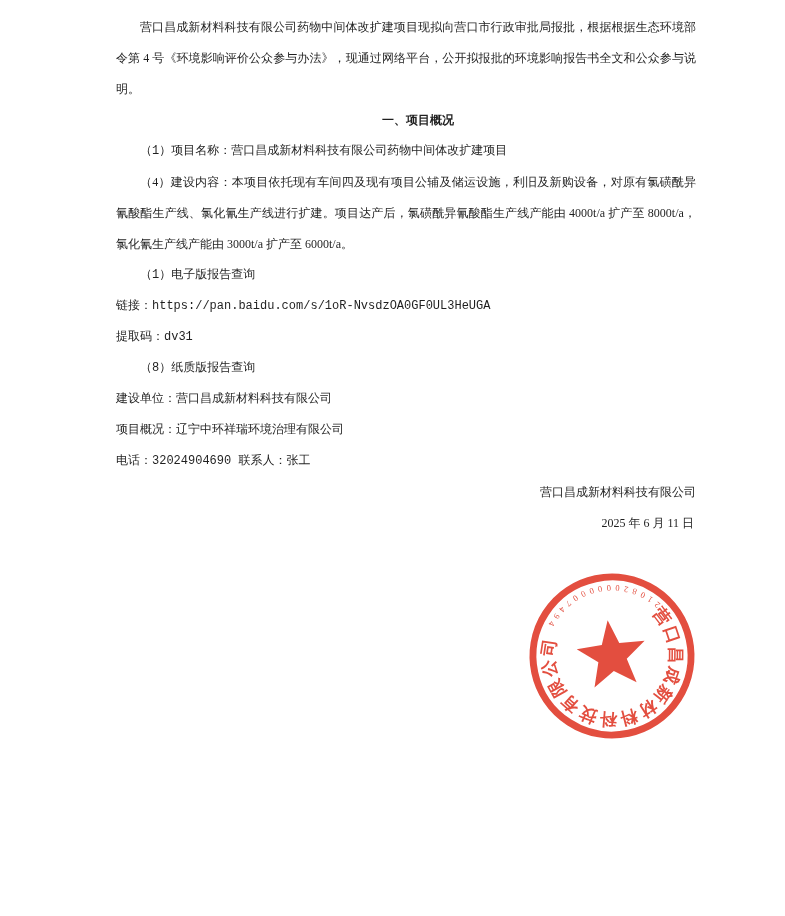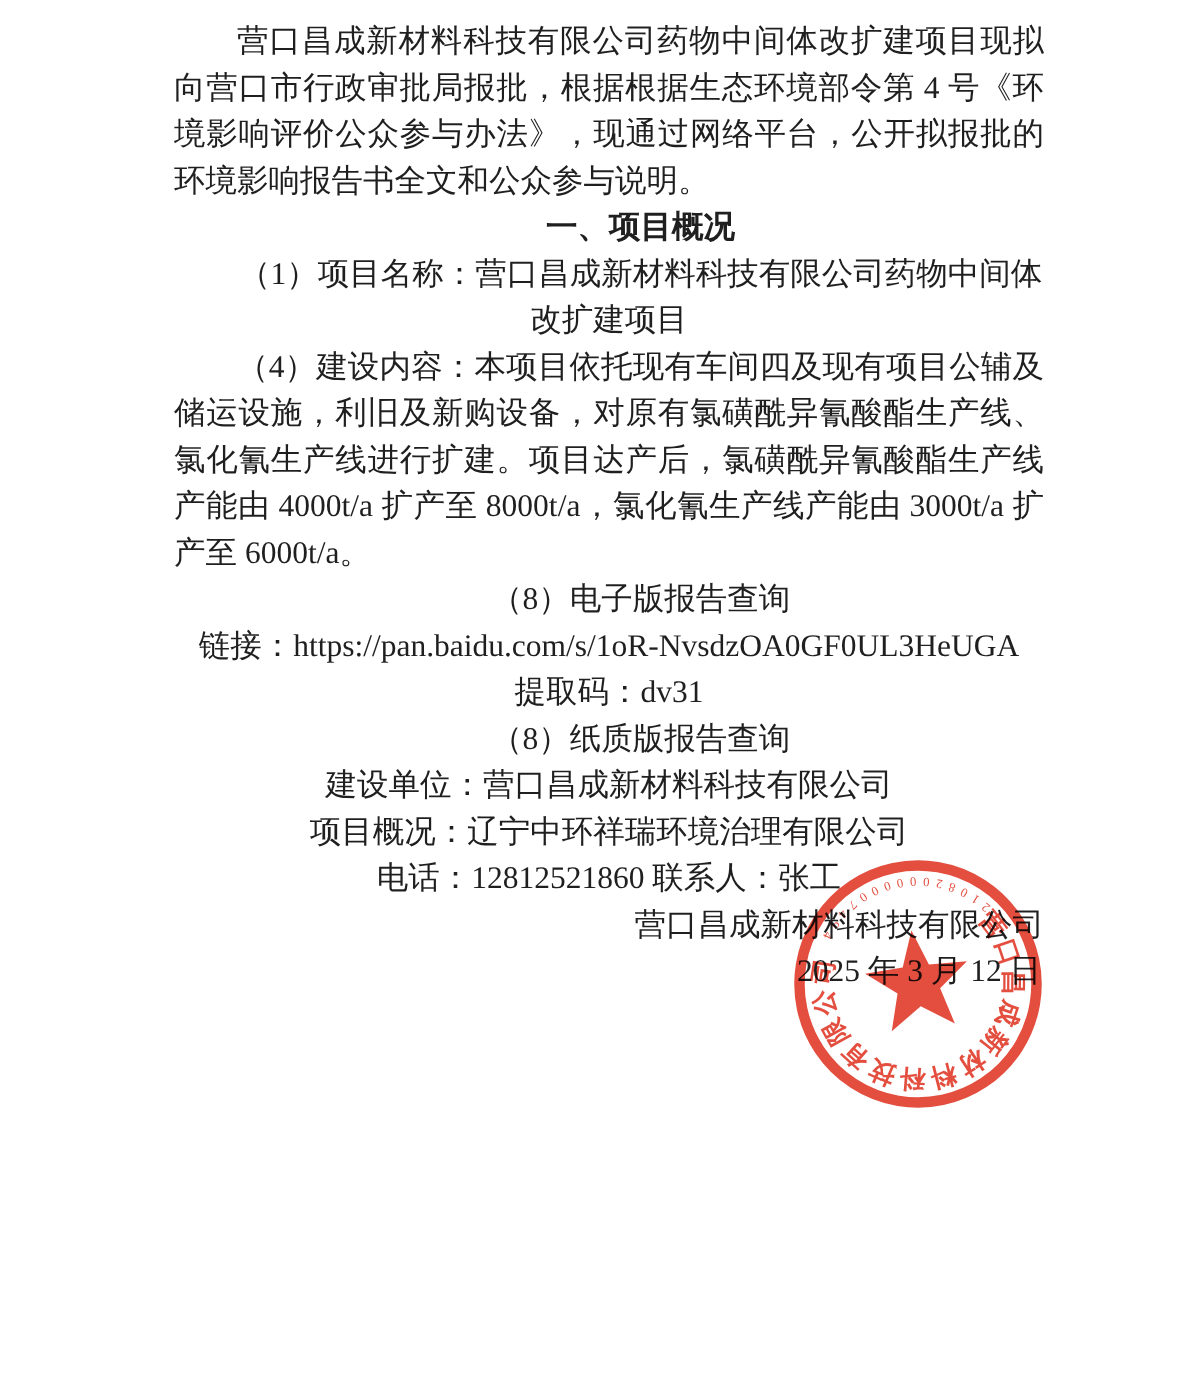--- a/index.html
+++ b/index.html
@@ -1,26 +1,26 @@
 <!DOCTYPE html>
 <html><head>
 <meta charset="utf-8">
 <style>
   * { margin:0; padding:0; box-sizing:border-box; }
   html,body { width:785px; height:916px; background:#ffffff; overflow:hidden; position:relative; }
   body { font-family:"Liberation Serif","DejaVu Serif",serif; color:#1f1f1f; }
 
   .doc {
     position:absolute; left:116px; top:12px; width:580px;
-    font-size:21px; line-height:31px; text-align:justify;
+    font-size:12px; line-height:31px; text-align:justify;
   }
   .doc p { margin:0; }
   .indent { text-indent:2em; }
   .heading { font-weight:bold; text-indent:2em; text-align:center; }
-  .plain { text-align:center; }
+  .plain { text-align:left;font-family:Liberation Mono, monospace; }
   .sig { text-align:right; margin-top:5px; }
   .sig-date { text-align:right; padding-right:2px; }
 
   .seal {
     position:absolute; left:512px; top:556px; width:200px; height:200px;
     transform:rotate(168deg);
     opacity:0.88; mix-blend-mode:multiply;
     pointer-events:none;
   }
   .seal text, .seal textPath {
@@ -33,30 +33,30 @@
 </head>
 <body>
 
 <div class="doc">
   <p class="indent">营口昌成新材料科技有限公司药物中间体改扩建项目现拟向营口市行政审批局报批，根据根据生态环境部令第 4 号《环境影响评价公众参与办法》，现通过网络平台，公开拟报批的环境影响报告书全文和公众参与说明。</p>
 
   <p class="heading">一、项目概况</p>
   <p class="indent plain">（1）项目名称：营口昌成新材料科技有限公司药物中间体改扩建项目</p>
   <p class="indent">（4）建设内容：本项目依托现有车间四及现有项目公辅及储运设施，利旧及新购设备，对原有氯磺酰异氰酸酯生产线、氯化氰生产线进行扩建。项目达产后，氯磺酰异氰酸酯生产线产能由 4000t/a 扩产至 8000t/a，氯化氰生产线产能由 3000t/a 扩产至 6000t/a。</p>
 
-  <p class="indent plain">（8）电子版报告查询</p>
+  <p class="indent plain">（1）电子版报告查询</p>
   <p class="plain"><span>链接：</span><span>https://pan.baidu.com/s/1oR-NvsdzOA0GF0UL3HeUGA</span></p>
   <p class="plain"><span>提取码：</span><span>dv31</span></p>
   <p class="indent plain">（8）纸质版报告查询</p>
   <p class="plain">建设单位：营口昌成新材料科技有限公司</p>
   <p class="plain">项目概况：辽宁中环祥瑞环境治理有限公司</p>
-  <p class="plain">电话：12812521860 联系人：张工</p>
+  <p class="plain">电话：32024904690 联系人：张工</p>
 
   <p class="sig">营口昌成新材料科技有限公司</p>
-  <p class="sig-date">2025 年 3 月 12 日</p>
+  <p class="sig-date">2025 年 6 月 11 日</p>
 </div>
 
 <svg class="seal" viewBox="0 0 200 200" aria-hidden="true">
 
   <circle cx="100" cy="100" r="79" fill="none" stroke="#df3524" stroke-width="7"></circle>
 
   <polygon fill="#df3524" transform="rotate(185 100 100)" points="100,64 91.2,87.9 65.8,88.9 85.7,104.6 78.8,129.1 100,115 121.2,129.1 114.3,104.6 134.2,88.9 108.8,87.9"></polygon>
   <defs>
     <path id="sealTopArc" d="M 52.5 133.3 A 58 58 0 1 1 147.5 133.3" fill="none"></path>
     <path id="sealBottomArc" d="M 38.5 135.5 A 71 71 0 0 0 161.5 135.5" fill="none"></path>

